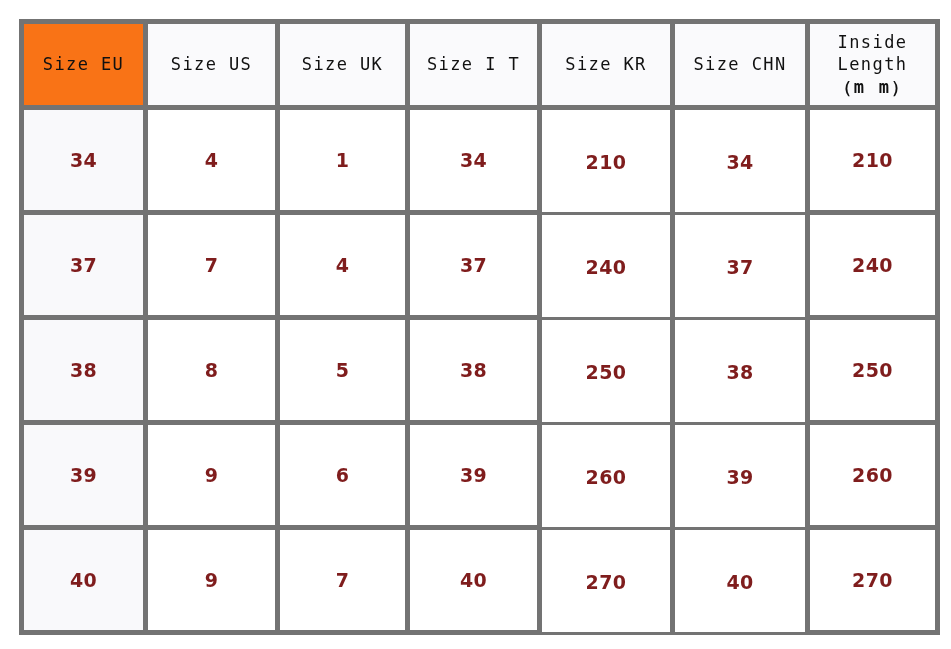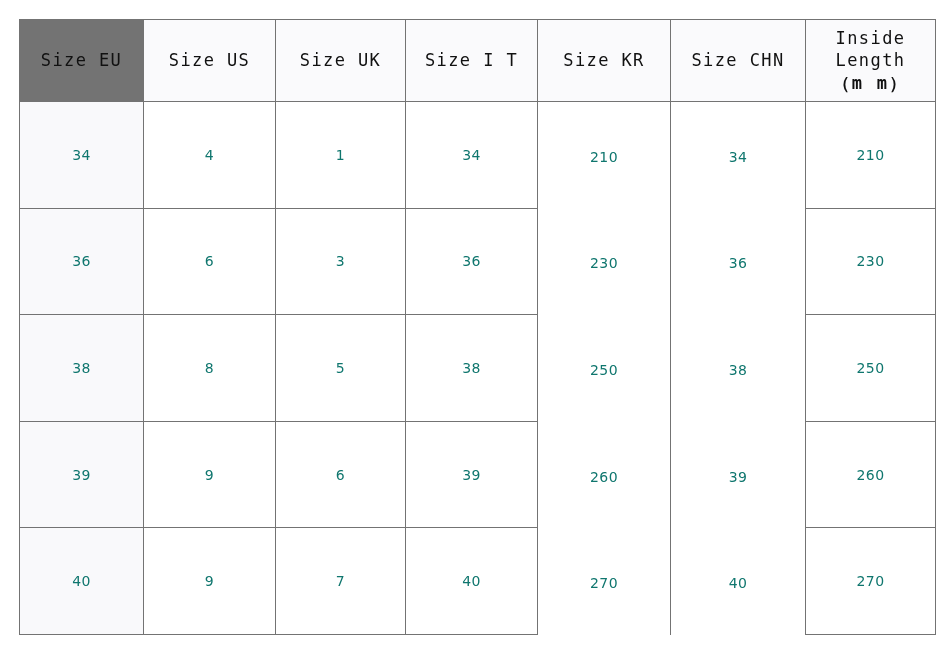--- a/index.html
+++ b/index.html
@@ -41,59 +41,59 @@
   table.size-table col.c-eu   { width: 124px; }
   table.size-table col.c-us   { width: 132px; }
   table.size-table col.c-uk   { width: 130px; }
   table.size-table col.c-it   { width: 132px; }
   table.size-table col.c-kr   { width: 133px; }
   table.size-table col.c-chn  { width: 135px; }
   table.size-table col.c-len  { width: 130px; }
 
   table.size-table th,
   table.size-table td {
-    border: 1px solid #737373;
+    border: 5px solid #737373;
     text-align: center;
     vertical-align: middle;
     padding: 0;
     background: #ffffff;
     color: #151515;
   }
 
   
   table.size-table thead th {
     height: 81px;
     background: #fafafc;
     font-weight: 400;
     font-size: 17px;
     letter-spacing: 1.4px;
     font-family: "DejaVu Sans Mono", "Liberation Mono", monospace;
     color: #111111;
     line-height: 1.32;
   }
   table.size-table thead th.col-eu {
-    background: #737373;
+    background: #f97316;
   }
   .hdr-line {
     display: block;
   }
   .hdr-sub {
     display: block;
     letter-spacing: 2.2px;
     font-weight: bold;
   }
 
   
   table.size-table tbody td {
     height: 76px;
-    font-size: 14px;
-    font-weight: 400;
+    font-size: 19px;
+    font-weight: 700;
     letter-spacing: 0.4px;
     font-family: "DejaVu Sans", "Liberation Sans", sans-serif;
-    color: #0f766e;
+    color: #7f1d1d;
   }
   table.size-table tbody td.col-eu {
     background: #f9f9fb;
   }
   
   table.size-table tbody td.col-kr,
   table.size-table tbody td.col-chn {
     position: relative;
     top: 2px;
   }
@@ -146,30 +146,30 @@
           <td class="col-eu">34</td>
           <td class="col-us">4</td>
           <td class="col-uk">1</td>
           <td class="col-it">34</td>
           <td class="col-kr">210</td>
           <td class="col-chn">34</td>
           <td class="col-len">210</td>
         </tr>
 
 
-        <tr>
-          <td class="col-eu">36</td>
-          <td class="col-us">6</td>
-          <td class="col-uk">3</td>
-          <td class="col-it">36</td>
-          <td class="col-kr">230</td>
-          <td class="col-chn">36</td>
-          <td class="col-len">230</td>
-        </tr>
-
+
+        <tr>
+          <td class="col-eu">37</td>
+          <td class="col-us">7</td>
+          <td class="col-uk">4</td>
+          <td class="col-it">37</td>
+          <td class="col-kr">240</td>
+          <td class="col-chn">37</td>
+          <td class="col-len">240</td>
+        </tr>
 
         <tr>
           <td class="col-eu">38</td>
           <td class="col-us">8</td>
           <td class="col-uk">5</td>
           <td class="col-it">38</td>
           <td class="col-kr">250</td>
           <td class="col-chn">38</td>
           <td class="col-len">250</td>
         </tr>

